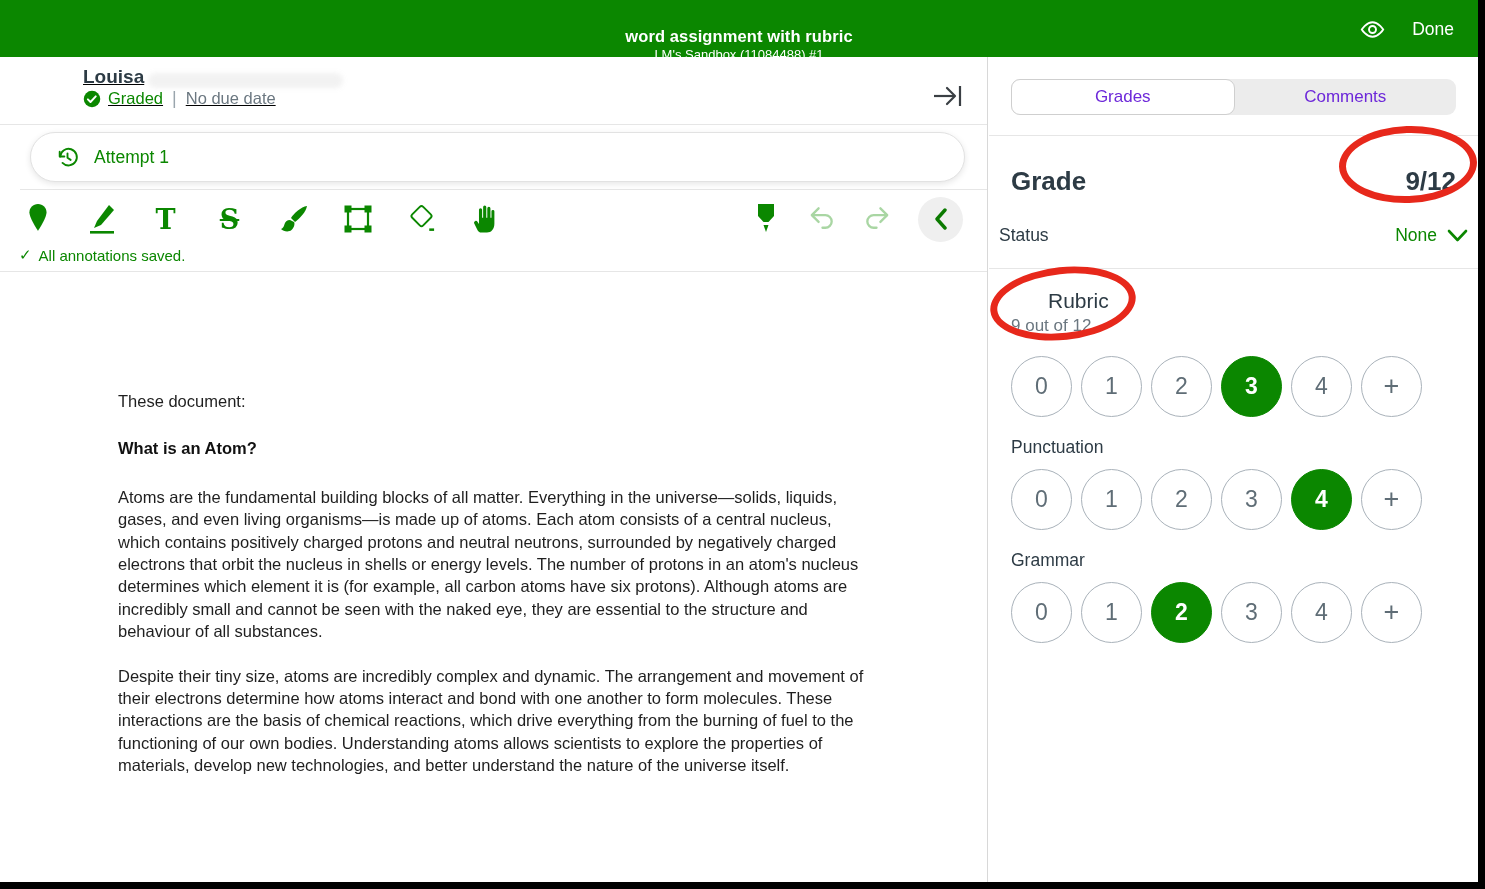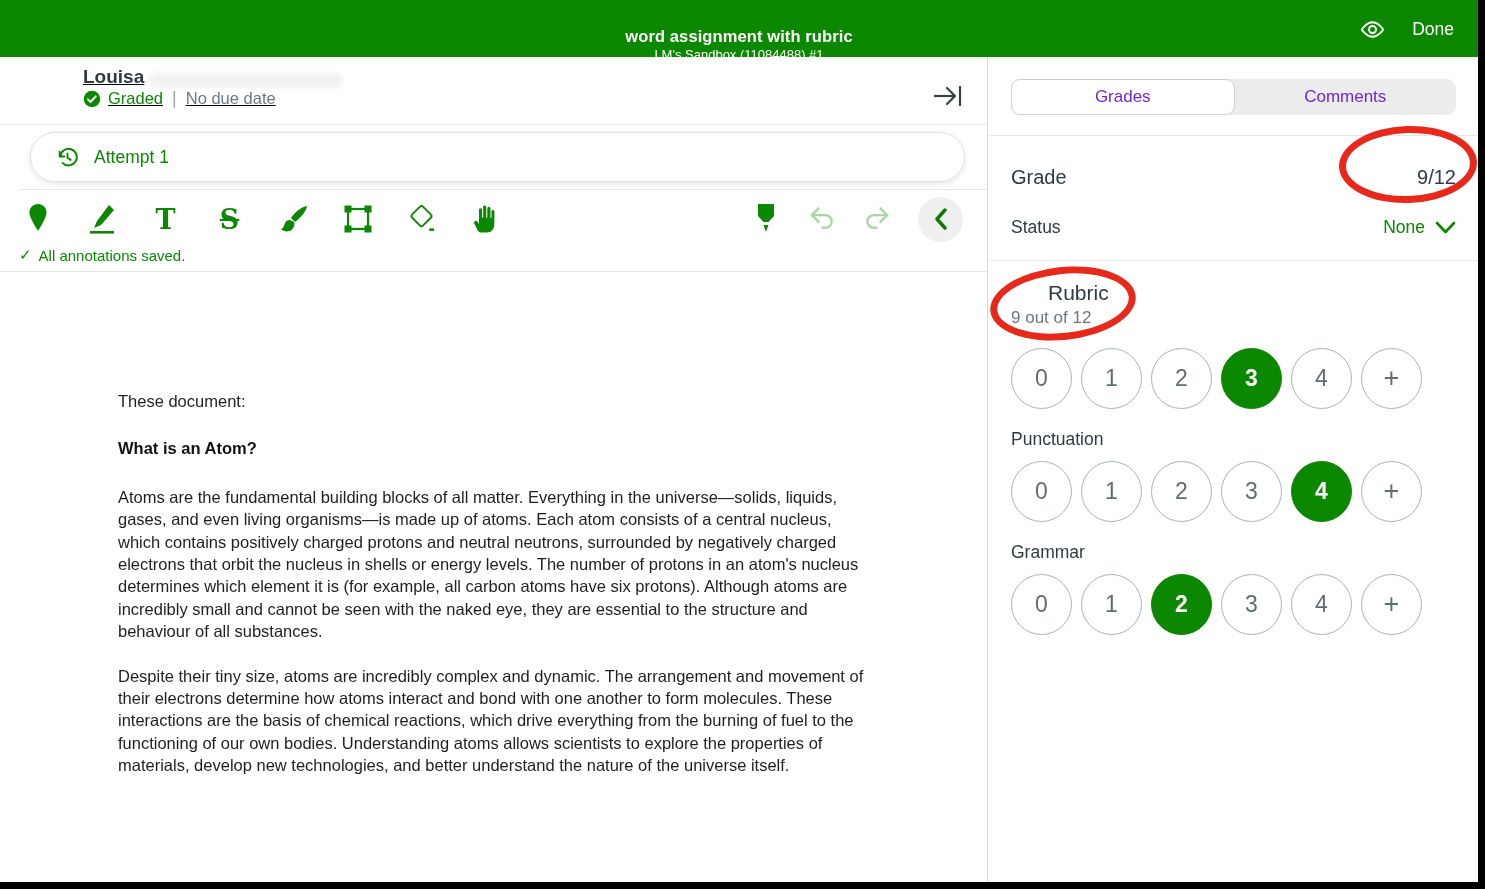--- a/index.html
+++ b/index.html
@@ -58,22 +58,22 @@
   .doc-heading { font-weight:bold; margin-bottom:26px; color:#111; }
   .doc-para { margin-bottom:22px; }
 
   
   .tabs-wrap { padding:22px 22px 20px; border-bottom:1px solid #e6e6e6; }
   .segmented { display:flex; background:#ececec; border-radius:9px; height:36px; }
   .segment { flex:1; border:none; background:transparent; font-family:Liberation Sans, sans-serif; font-size:17px; color:#6d28d9;
              border-radius:9px; cursor:pointer; }
   .segment.active { background:#fff; border:1px solid #cfcfcf; }
   .grade-row { display:flex; justify-content:space-between; align-items:baseline; padding:30px 22px 0; }
-  .grade-label, .grade-value { font-size:20px; font-weight:normal; color:#2d3b45; }
-  .status-row { display:flex; justify-content:space-between; align-items:center; padding:28px 22px 22px; }
+  .grade-label, .grade-value { font-size:26px; font-weight:bold; color:#2d3b45; }
+  .status-row { display:flex; justify-content:space-between; align-items:center; padding:28px 10px 22px; }
   .status-label { font-size:17.5px; color:#2d3b45; }
   .status-value { display:flex; align-items:center; gap:10px; background:none; border:none; cursor:pointer;
                   color:#0b8700; font-size:17.5px; font-family:inherit; }
   .panel-divider { border:none; border-top:1px solid #e6e6e6; margin:0; }
   .rubric-head { padding:20px 22px 0; }
   .rubric-title { font-size:21px; font-weight:normal; color:#2d3b45;margin-left:37px; }
   .rubric-total { font-size:17px; color:#6b7780; margin-top:3px; }
   .criterion { padding:20px 20px 0 22px; }
   .crit-label { font-size:17.5px; color:#2d3b45; margin-bottom:11px; }
   .circles { display:flex; gap:9px; }

